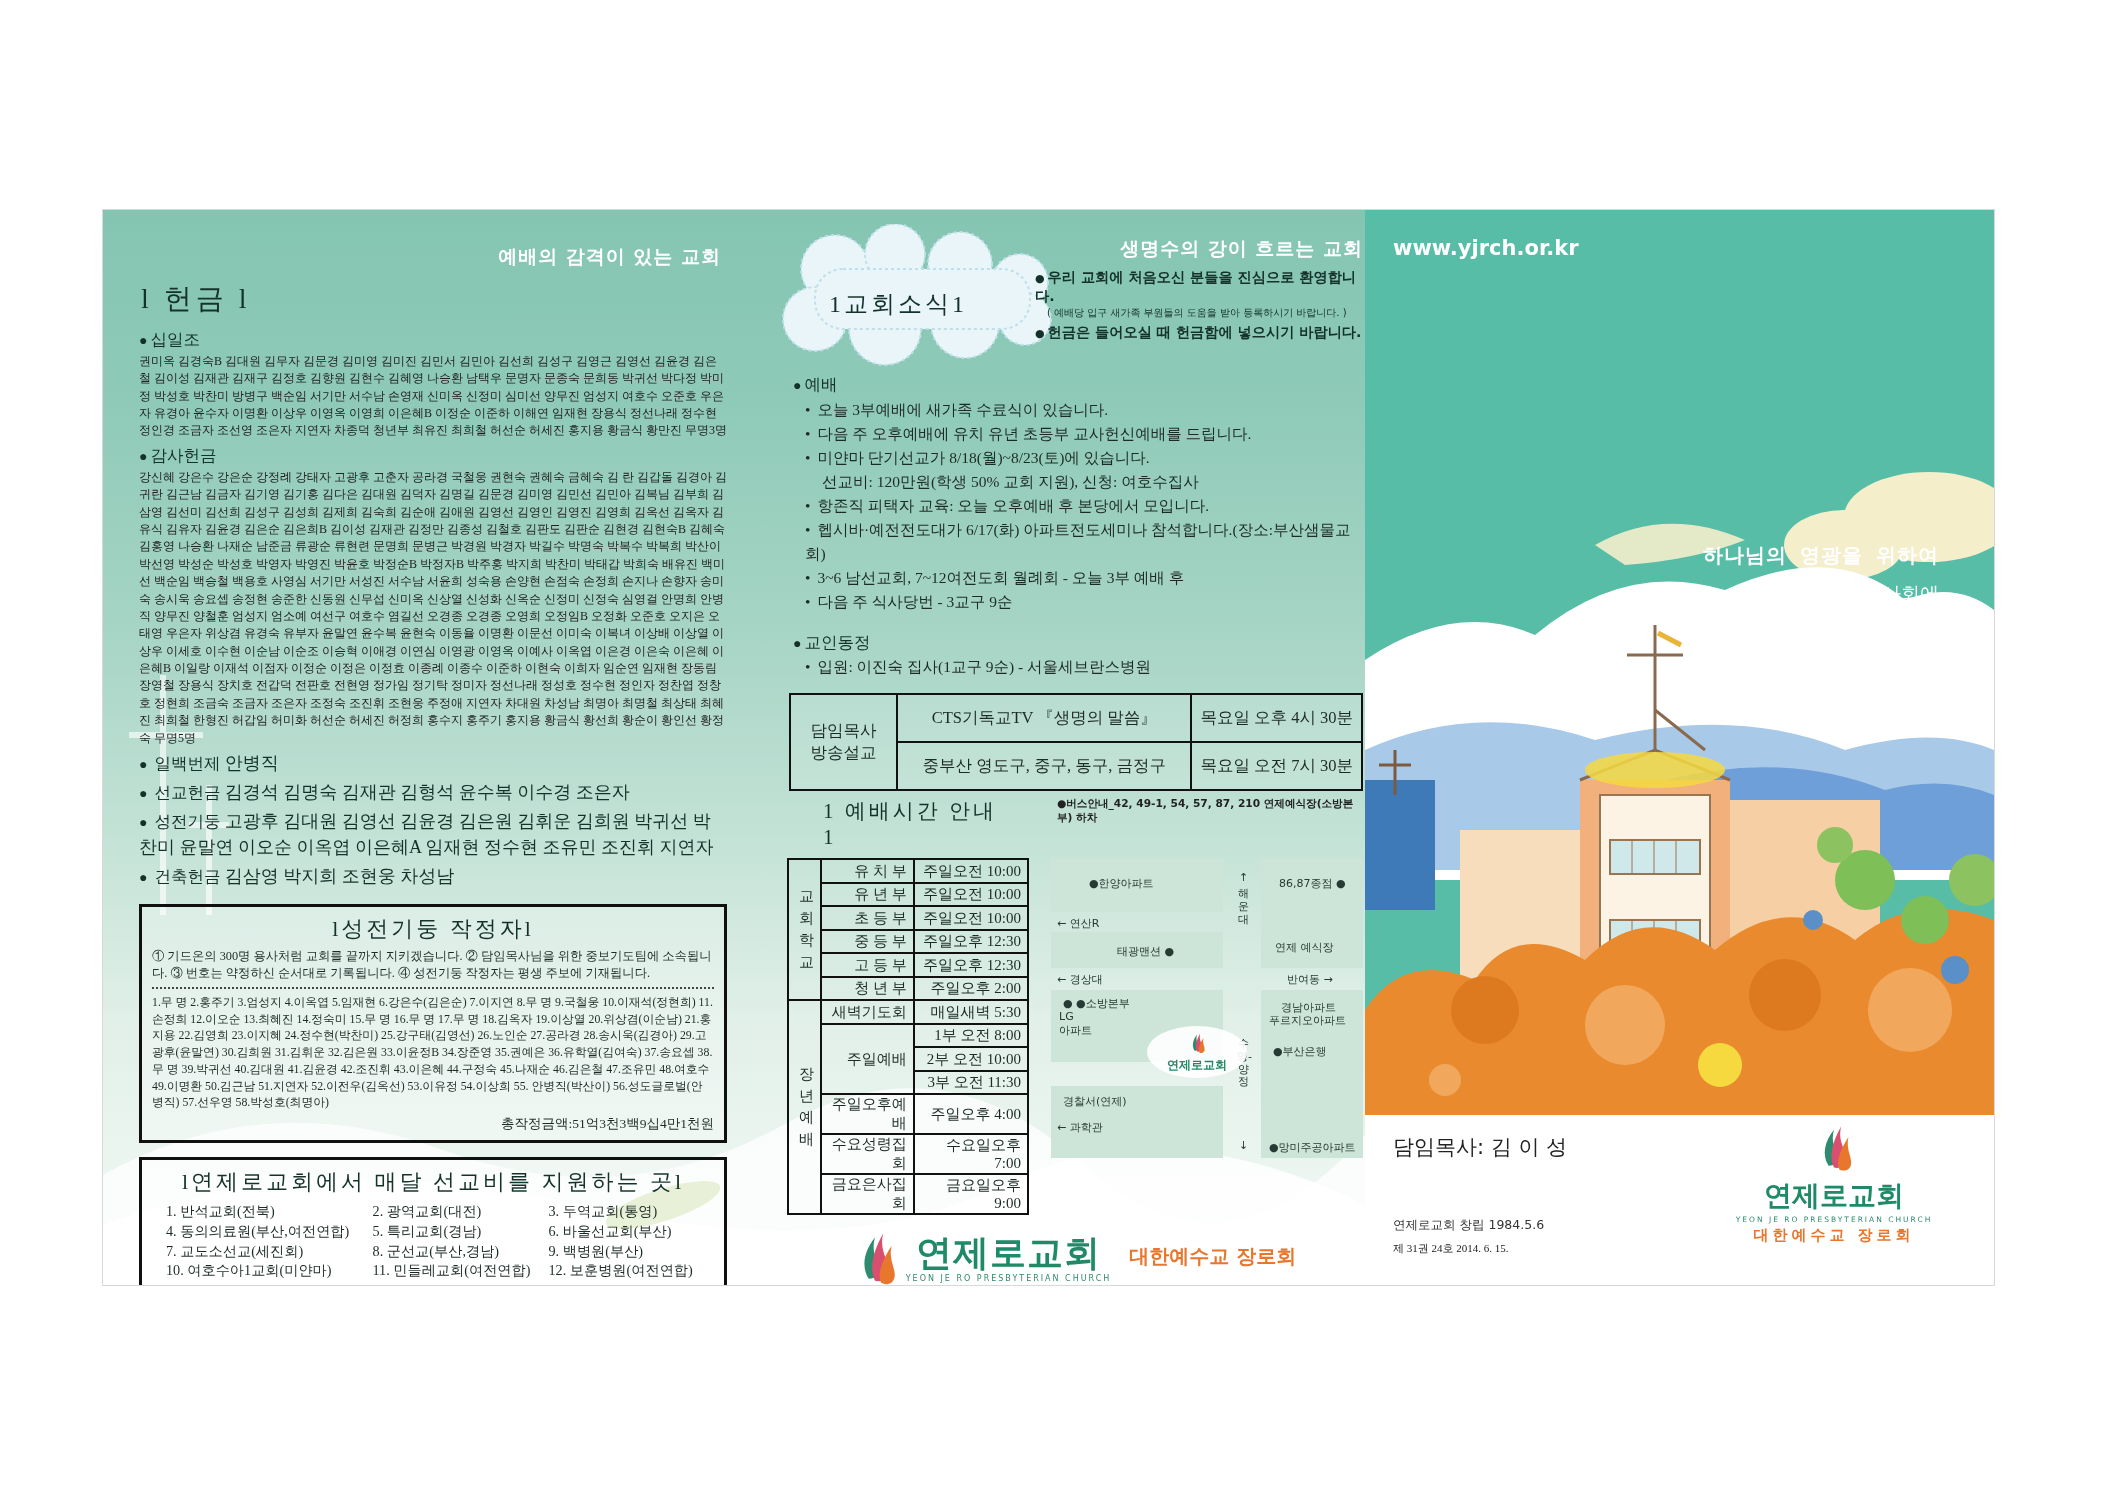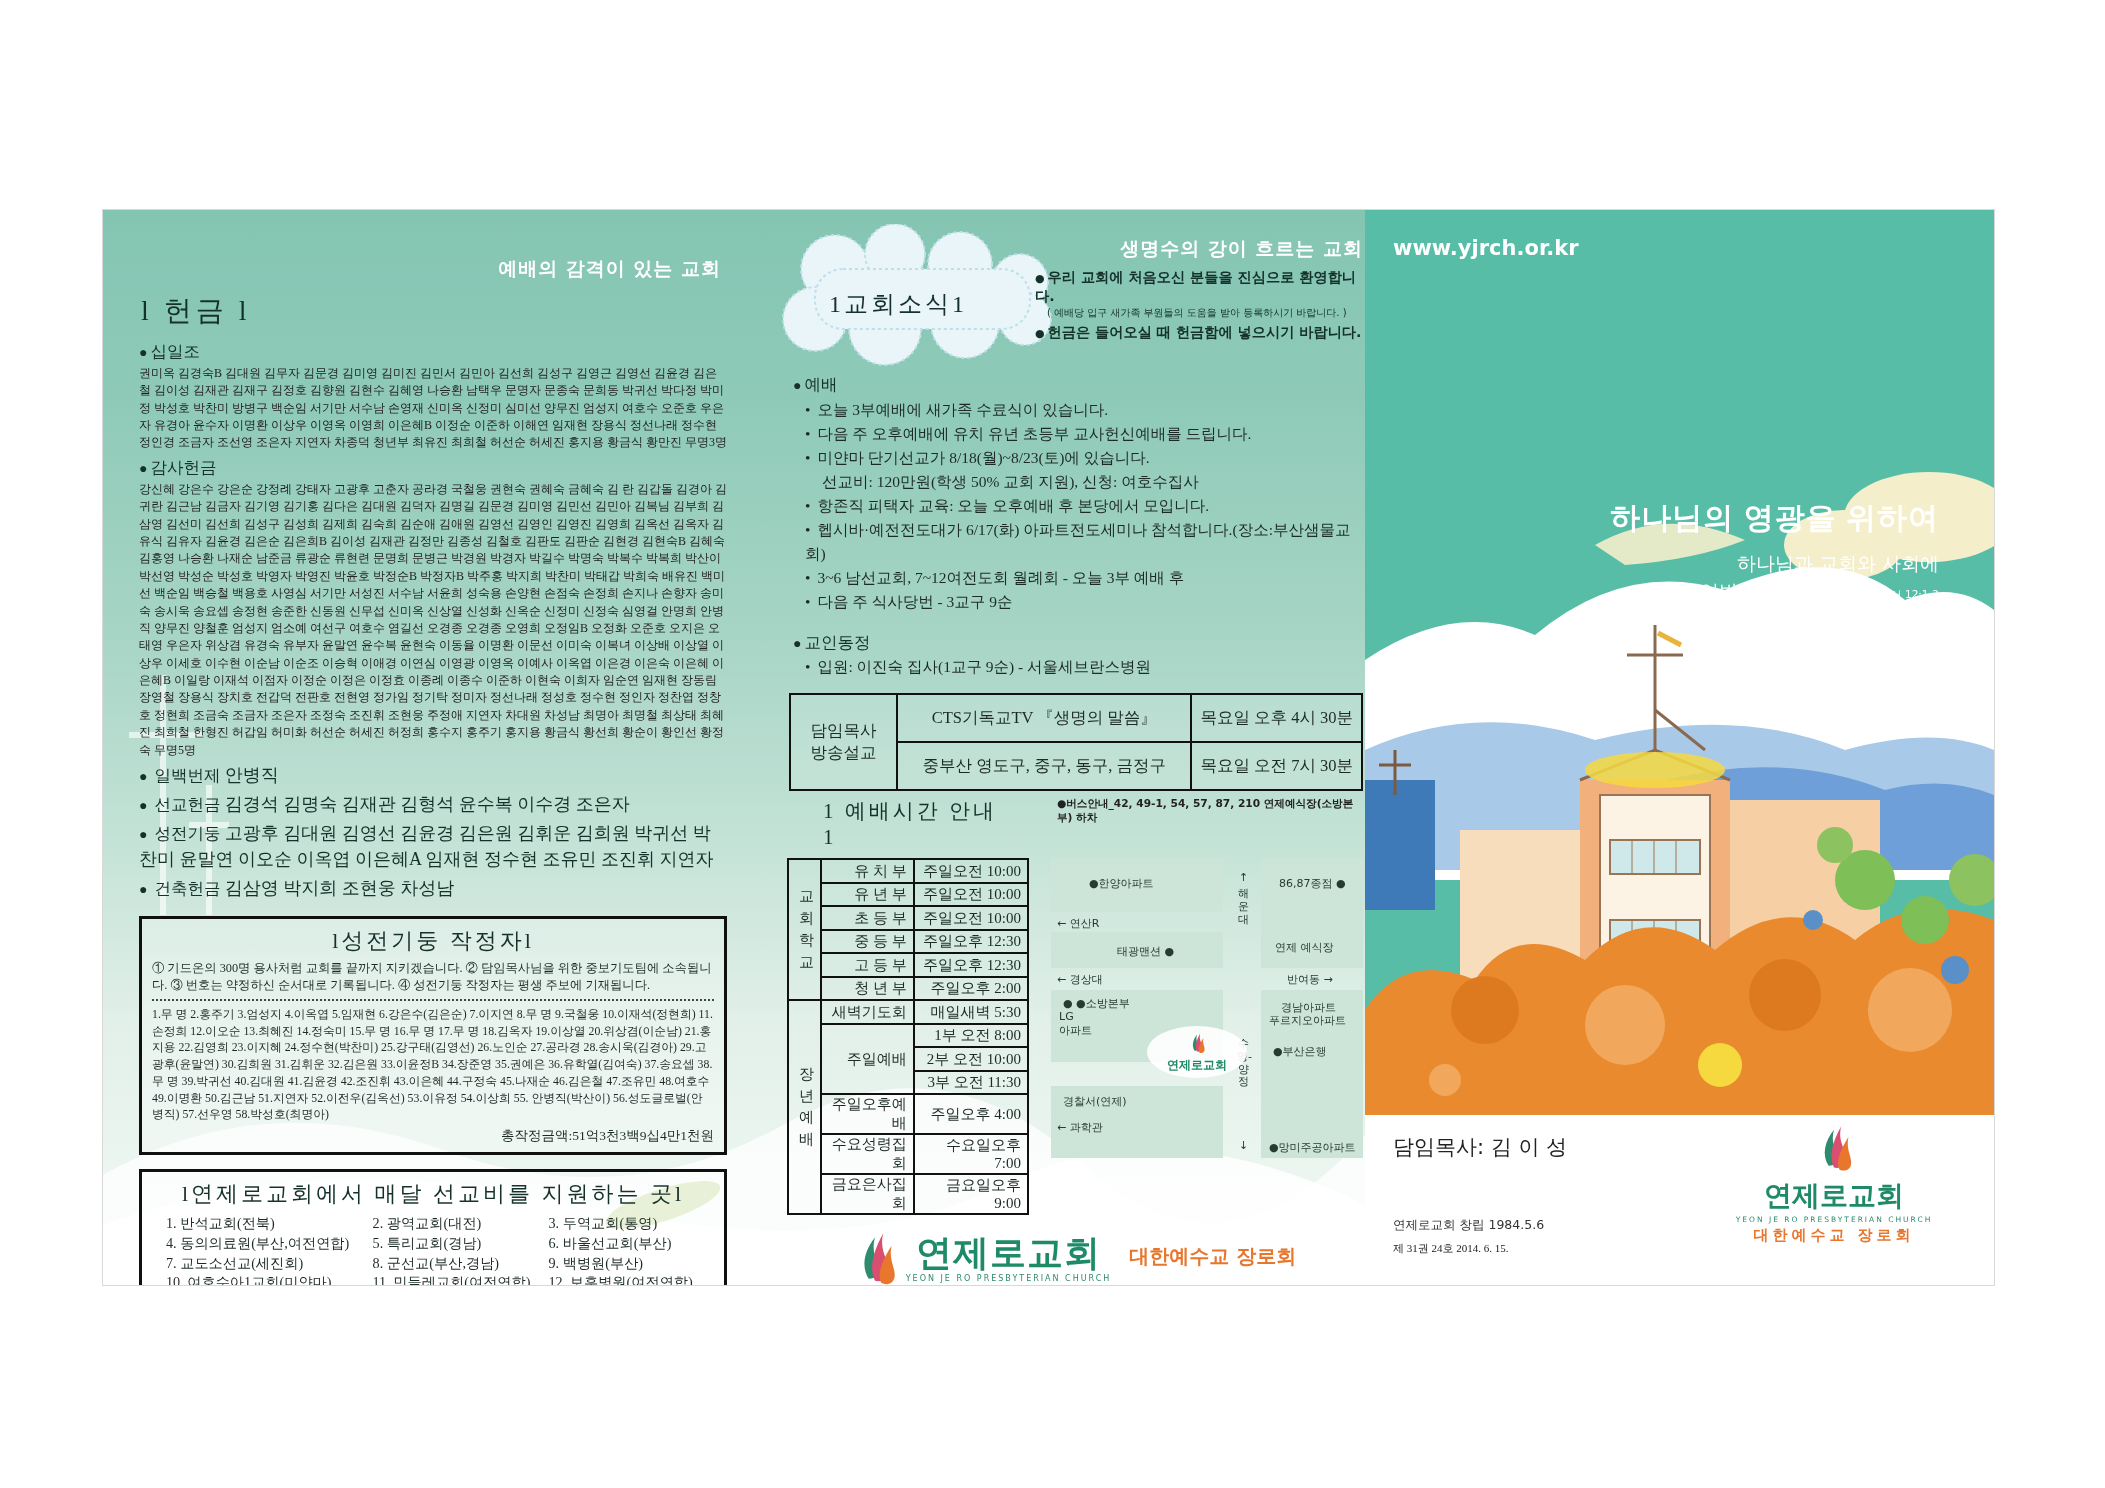--- a/index.html
+++ b/index.html
@@ -6,21 +6,21 @@
   .page{position:relative;width:2105px;height:1488px;background:#fff;overflow:hidden;
         font-family:"Liberation Serif","DejaVu Serif",serif;color:#1d2b26;}
   .brochure{position:absolute;left:103px;top:210px;width:1891px;height:1075px;
             box-shadow:0 0 0 1px #d8d8d8;}
   
   .greenband{position:absolute;left:0;top:0;width:1262px;height:1075px;overflow:hidden;
     background:linear-gradient(180deg,#84c5b2 0%,#8fcab8 18%,#a5d4c4 38%,#c3e2d6 58%,#e2f0e9 76%,#f4faf6 100%);}
   .hills{position:absolute;left:0;bottom:0;width:100%;height:230px;}
   .cross-sketch{position:absolute;left:8px;top:455px;opacity:.75;}
   
-  .left-col{position:absolute;left:36px;top:32px;width:588px;}
+  .left-col{position:absolute;left:36px;top:20px;width:588px;}
   .mid-col{position:absolute;left:684px;top:0;width:576px;}
   .motto{font-family:"DejaVu Sans",sans-serif;color:#ffffff;font-size:19px;letter-spacing:1px;
          text-align:right;font-weight:bold;}
   .l-motto{margin:14px 6px 10px 0;}
   .offer-title{font-size:28px;letter-spacing:4px;margin:6px 0 10px 2px;color:#14312a;}
   .sec{font-size:12px;line-height:1.45;}
   .sec-h{font-size:16.5px;margin-top:4px;font-weight:normal;color:#14312a;}
   .sec-h::before{content:"●";font-size:14px;margin-right:3px;}
   .inline-sec{font-size:16.5px;margin-top:3px;color:#14312a;}
   .inline-sec::before{content:"●";font-size:14px;margin-right:3px;}
@@ -71,21 +71,21 @@
   .mf-name{font-size:36px;color:#1e8a68;font-weight:bold;font-family:"DejaVu Sans",sans-serif;letter-spacing:1px;}
   .mf-denom{font-size:20px;color:#e8762c;font-weight:bold;margin-left:8px;font-family:"DejaVu Sans",sans-serif;}
   .mf-eng{font-size:8px;letter-spacing:2px;color:#2e8b6e;font-family:"DejaVu Sans",sans-serif;margin-top:-4px;}
   
   .panel-right{position:absolute;left:1262px;top:0;width:629px;height:1075px;background:#57bda7;overflow:hidden;}
   .rp-url{position:absolute;left:28px;top:26px;color:#fff;font-family:"DejaVu Sans",sans-serif;
           font-size:21px;font-weight:bold;}
   .rp-cloud1{position:absolute;right:-20px;top:262px;width:170px;height:90px;background:#f4eecb;border-radius:50%;}
   .rp-cloud2{position:absolute;right:90px;top:300px;width:120px;height:70px;background:#f4eecb;border-radius:50%;}
   .rp-titles{position:absolute;right:55px;top:288px;text-align:right;color:#fff;z-index:3;}
-  .rp-title{font-size:30px;font-weight:bold;font-family:Liberation Sans, sans-serif;letter-spacing:1px;}
+  .rp-title{font-size:20px;font-weight:bold;font-family:Liberation Mono, monospace;letter-spacing:1px;margin-top:44px;}
   .rp-sub{font-size:19px;margin-top:12px;font-family:"DejaVu Sans",sans-serif;}
   .rp-verse{font-size:10.5px;margin-left:6px;}
   .rp-illu{position:absolute;left:0;top:240px;z-index:1;}
   .rp-strip{position:absolute;left:0;top:905px;width:629px;height:170px;background:#fff;z-index:4;}
   .rp-pastor{position:absolute;left:28px;top:18px;font-size:21px;font-family:"DejaVu Sans",sans-serif;color:#222;}
   .rp-founded{position:absolute;left:28px;top:102px;font-size:12.5px;font-family:"DejaVu Sans",sans-serif;color:#333;}
   .rp-issue{position:absolute;left:28px;top:126px;font-size:11px;color:#222;}
   .rp-logo{position:absolute;right:40px;top:4px;width:240px;text-align:center;}
   .rp-lname{font-size:28px;color:#1e8a68;font-weight:bold;font-family:"DejaVu Sans",sans-serif;}
   .rp-leng{font-size:7.5px;letter-spacing:2px;color:#2e8b6e;font-family:"DejaVu Sans",sans-serif;}

